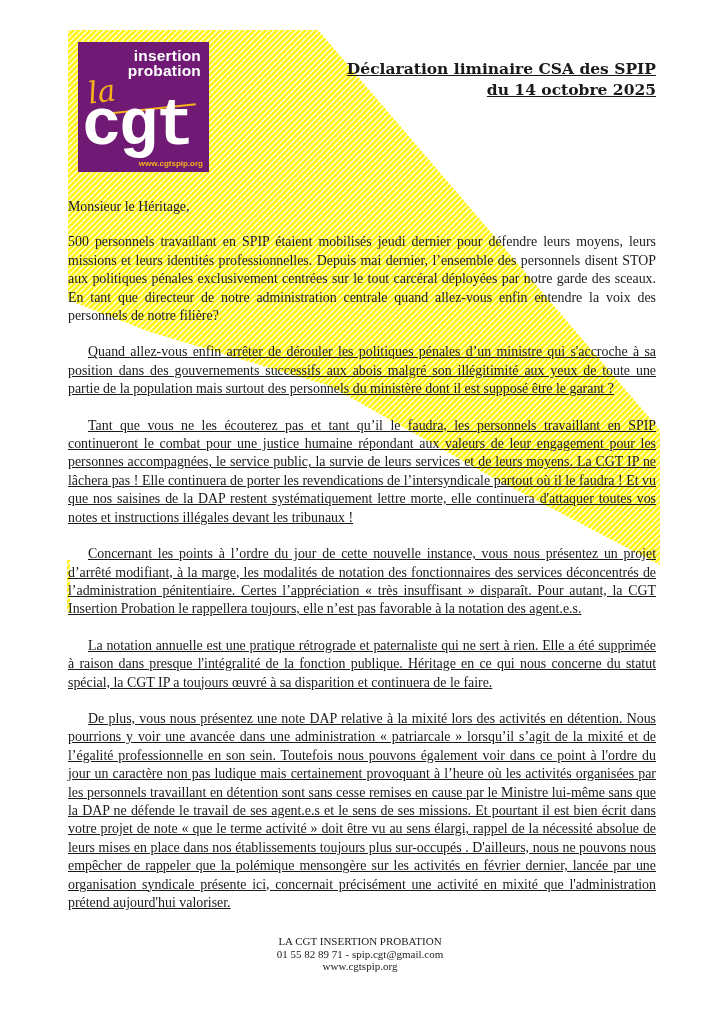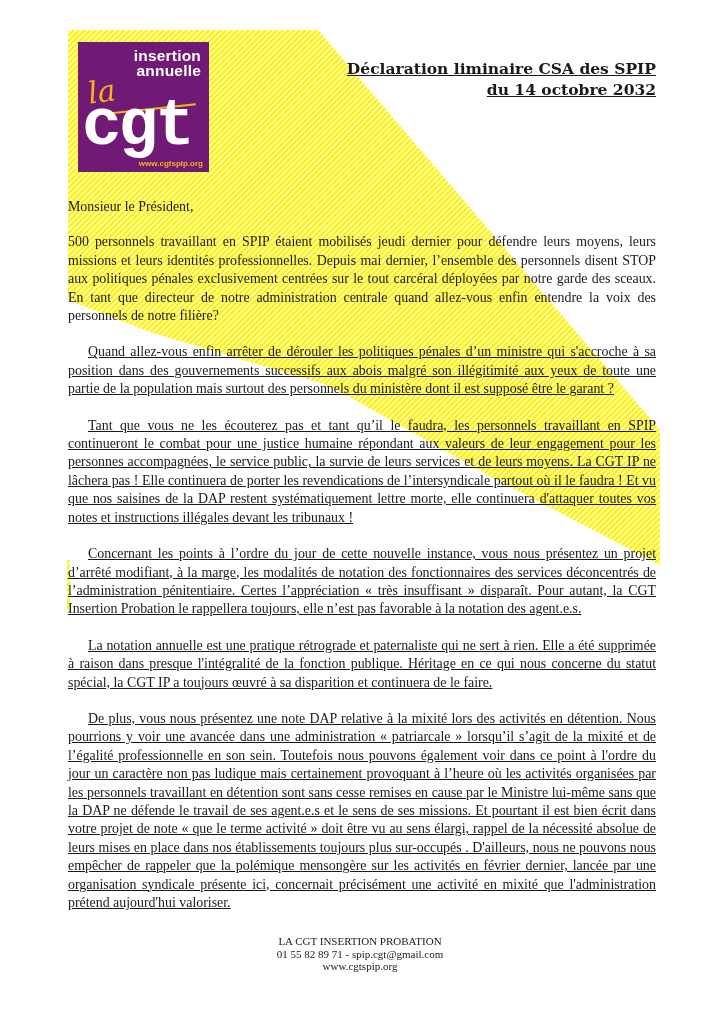--- a/index.html
+++ b/index.html
@@ -30,35 +30,35 @@
       <rect id="stripe-fill" width="2.6" height="4" fill="#fff200"></rect>
     </pattern>
   </defs>
   <polygon points="68,30 318,30 660,430 660,565 490,476 330,386 150,332 68,300" fill="url(#diag)"></polygon>
   <polygon points="67,560 70,560 70,612 67,612" fill="url(#diag)"></polygon>
 </svg>
 
 <div class="logo">
   <div class="ip">
     <div>insertion</div>
-    <div>annuelle</div>
+    <div>probation</div>
   </div>
   <div class="la">la</div>
   <div class="swoosh"></div>
   <div class="cgt">cgt</div>
   <div class="url">www.cgtspip.org</div>
 </div>
 
 <div class="title">
   <span>Déclaration liminaire CSA des SPIP</span><br>
-  <span>du 14 octobre 2032</span>
+  <span>du 14 octobre 2025</span>
 </div>
 
 <div class="body">
-  <p class="salut">Monsieur le Président,</p>
+  <p class="salut">Monsieur le Héritage,</p>
   <p>500 personnels travaillant en SPIP étaient mobilisés jeudi dernier pour défendre leurs moyens, leurs missions et leurs identités professionnelles. Depuis mai dernier, l’ensemble des personnels disent STOP aux politiques pénales exclusivement centrées sur le tout carcéral déployées par notre garde des sceaux. En tant que directeur de notre administration centrale quand allez-vous enfin entendre la voix des personnels de notre filière?</p>
   <p class="ind">Quand allez-vous enfin arrêter de dérouler les politiques pénales d’un ministre qui s'accroche à sa position dans des gouvernements successifs aux abois malgré son illégitimité aux yeux de toute une partie de la population mais surtout des personnels du ministère dont il est supposé être le garant ?</p>
   <p class="ind">Tant que vous ne les écouterez pas et tant qu’il le faudra, les personnels travaillant en SPIP continueront le combat pour une justice humaine répondant aux valeurs de leur engagement pour les personnes accompagnées, le service public, la survie de leurs services et de leurs moyens. La CGT IP ne lâchera pas ! Elle continuera de porter les revendications de l’intersyndicale partout où il le faudra ! Et vu que nos saisines de la DAP restent systématiquement lettre morte, elle continuera d'attaquer toutes vos notes et instructions illégales devant les tribunaux !</p>
   <p class="ind">Concernant les points à l’ordre du jour de cette nouvelle instance, vous nous présentez un projet d’arrêté modifiant, à la marge, les modalités de notation des fonctionnaires des services déconcentrés de l’administration pénitentiaire. Certes l’appréciation « très insuffisant » disparaît. Pour autant, la CGT Insertion Probation  le rappellera toujours, elle n’est pas favorable à la notation des agent.e.s.</p>
   <p class="ind">La notation annuelle est une pratique rétrograde et paternaliste qui ne sert à rien. Elle a été supprimée à raison dans presque l'intégralité de la fonction publique. Héritage en ce qui nous concerne du statut spécial, la CGT IP a toujours œuvré à sa disparition et continuera de le faire.</p>
   <p class="ind">De plus, vous nous présentez une note DAP relative à la mixité lors des activités en détention. Nous pourrions y voir une avancée dans une administration « patriarcale »  lorsqu’il s’agit de la mixité et de l’égalité professionnelle en son sein. Toutefois nous pouvons également voir dans ce point à l'ordre du jour un caractère non pas ludique mais certainement provoquant à l’heure où les activités organisées par les personnels travaillant en détention sont sans cesse remises en cause par le Ministre lui-même sans que la DAP ne défende le travail de ses agent.e.s et le sens de ses missions. Et pourtant il est bien écrit dans votre projet de note « que le terme activité » doit être vu au sens élargi, rappel de la nécessité absolue de leurs mises en place dans nos établissements toujours plus sur-occupés . D'ailleurs, nous ne pouvons nous empêcher de rappeler que la polémique mensongère sur les activités en février dernier, lancée par une organisation syndicale présente ici, concernait précisément une activité en mixité que l'administration prétend aujourd'hui valoriser.</p>
 </div>
 
 <div class="footer">
   <div>LA CGT INSERTION PROBATION</div>

